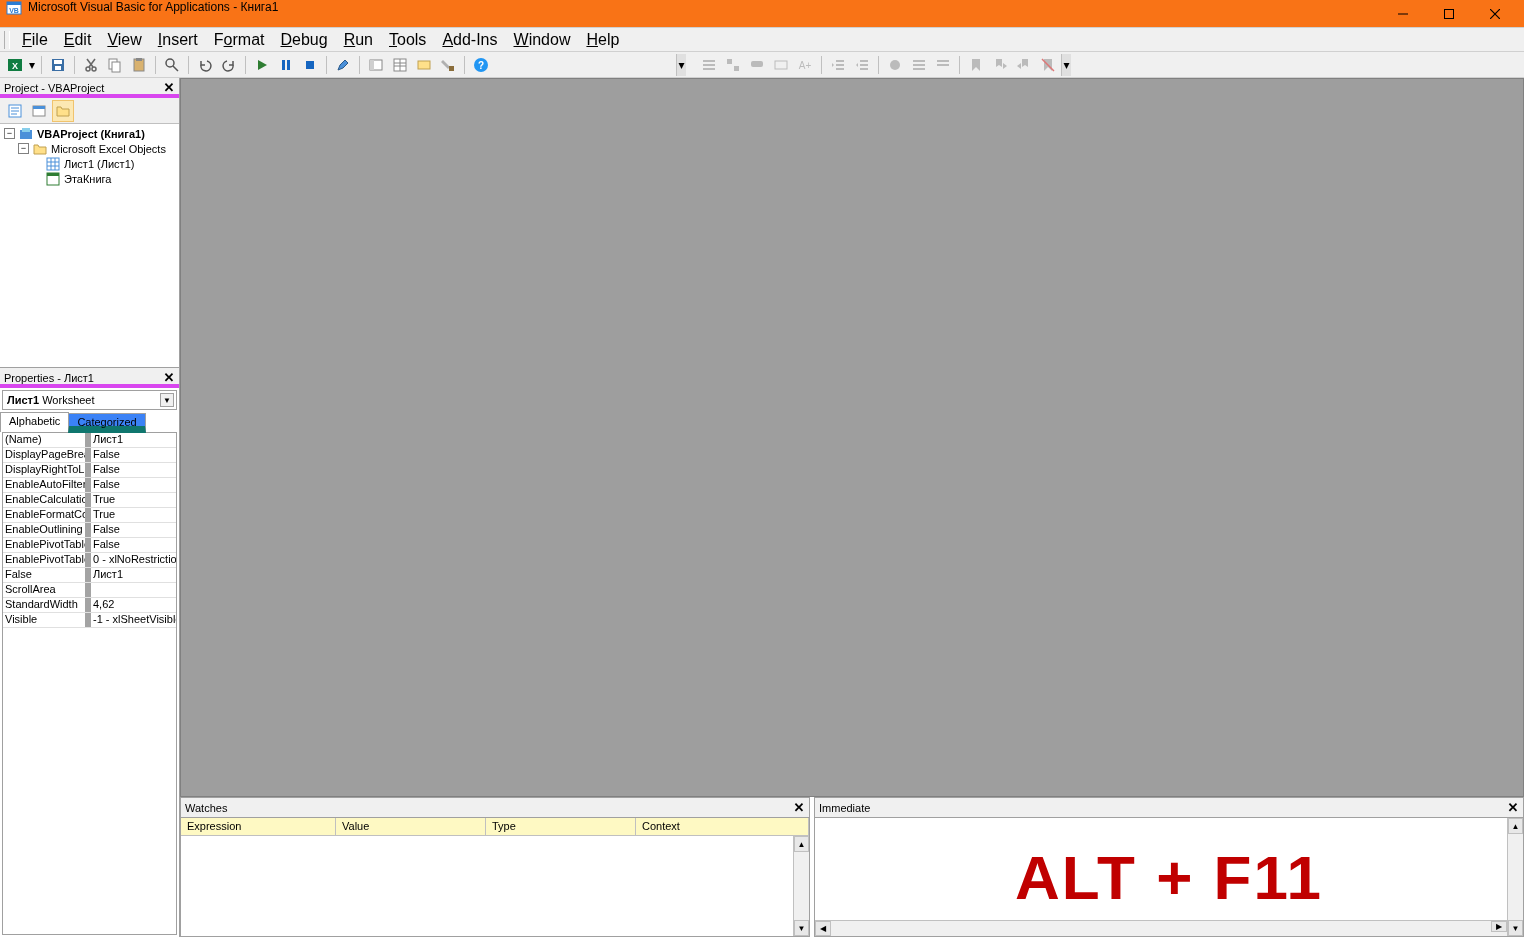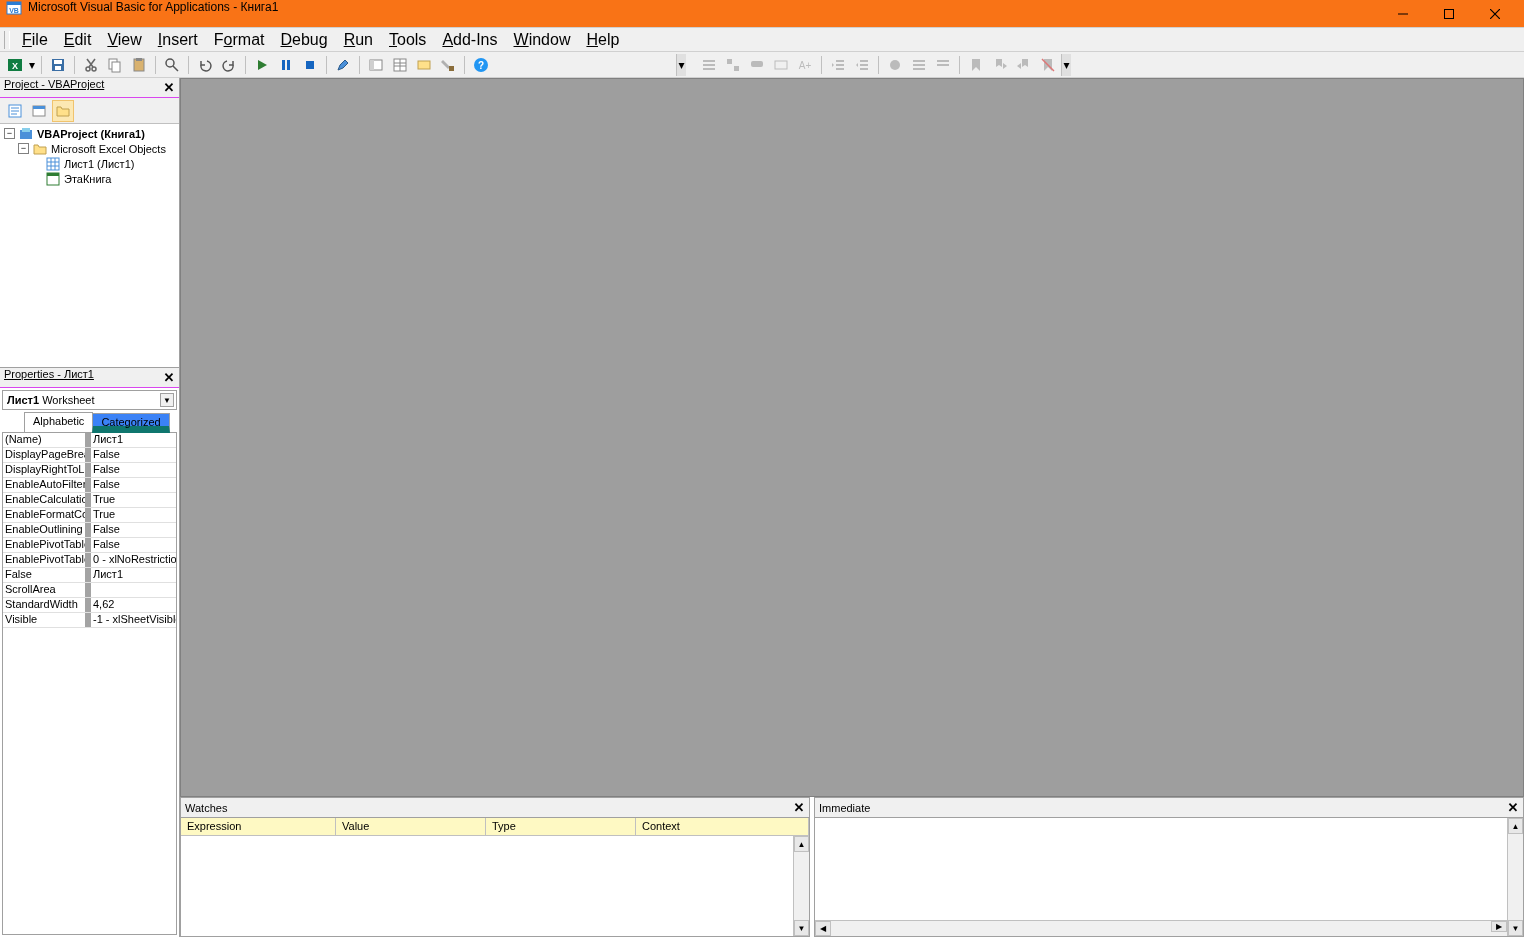--- a/index.html
+++ b/index.html
@@ -13,36 +13,36 @@
 .menubar .grip { width: 6px; height: 18px; border-left: 1px solid #b0b0b0; border-right: 1px solid #fff; margin-right: 4px; }
 .menu-item { padding: 3px 8px; cursor: pointer; font-size: 16px; text-align: right; }
 .menu-item .u { text-decoration: underline; }
 .toolbar { height: 26px; background: #f0f0f0; border-bottom: 1px solid #d0d0d0; display: flex; align-items: center; padding: 0 4px; gap: 2px; }
 .tb-btn { width: 22px; height: 22px; display: flex; align-items: center; justify-content: center; cursor: pointer; border: 1px solid transparent; }
 .tb-sep { width: 1px; height: 18px; background: #c0c0c0; margin: 0 3px; }
 .tb-dropdown { width: 8px; height: 22px; display:flex; align-items:center; justify-content:center; cursor:pointer; }
 .tb-overflow { width: 10px; height: 22px; background: #e0e0e0; border-left: 1px solid #c0c0c0; display:flex; align-items:center; justify-content:center; cursor:pointer;}
 .main-area { display: flex; height: calc(937px - 28px - 24px - 26px); }
 .left-col { width: 180px; display: flex; flex-direction: column; border-right: 1px solid #a0a0a0; }
-.panel-header { height: 20px; background: #f0f0f0; border-bottom: 1px solid #d946ef; display: flex; align-items: flex-start; padding: 0 4px; font-size: 11px; position: relative; text-decoration: underline; }
+.panel-header { height: 20px; background: #f0f0f0; border-bottom: 4px solid #d946ef; display: flex; align-items: flex-end; padding: 0 4px; font-size: 11px; position: relative; }
 .panel-header .close-x { position: absolute; right: 2px; top: 1px; width: 16px; height: 16px; display:flex; align-items:center; justify-content:center; font-weight: bold; cursor: pointer; font-size: 13px; }
 .project-panel { flex: 0 0 auto; height: 290px; display:flex; flex-direction:column; border-bottom: 1px solid #a0a0a0;}
 .project-toolbar { height: 26px; background: #f0f0f0; border-bottom: 1px solid #c0c0c0; display:flex; align-items:center; padding: 0 4px; gap: 2px; }
 .proj-tb-btn { width: 22px; height: 22px; border: 1px solid transparent; display:flex; align-items:center; justify-content:center; cursor:pointer; }
 .proj-tb-btn.active { border: 1px solid #f0c36d; background: #fce8b3; }
 .tree { flex:1; background:#fff; overflow:auto; padding: 2px; font-size: 11px; }
 .tree-row { display:flex; align-items:center; height: 15px; white-space: nowrap; cursor:pointer; }
 .tree-toggle { width: 11px; height: 11px; border: 1px solid #808080; display:inline-flex; align-items:center; justify-content:center; font-size: 9px; line-height: 1; margin-right: 2px; color: #000;}
 .tree-icon { width: 14px; height: 14px; margin: 0 2px; display:inline-flex; align-items:center; justify-content:center; }
 .tree-label { padding: 0 2px; }
 .tree-label.bold { font-weight: bold; }
 .props-panel { flex: 1; display:flex; flex-direction:column; }
 .props-combo { height: 20px; border: 1px solid #a0a0a0; margin: 2px; display:flex; align-items:center; padding: 0 4px; font-size: 11px; background:#fff; position:relative; cursor:pointer;}
 .props-combo .combo-arrow { position:absolute; right:2px; top:2px; width:14px; height:14px; border:1px solid #a0a0a0; background:#f0f0f0; display:flex; align-items:center; justify-content:center; font-size:8px;}
-.props-tabs { display:flex; height: 20px; font-size: 11px; padding-left: 24px; }
+.props-tabs { display:flex; height: 20px; font-size: 11px; }
 .props-tab { padding: 2px 8px; border: 1px solid #a0a0a0; border-bottom: none; background:#fff; cursor:pointer; margin-right:-1px; position:relative; }
 .props-tab.inactive { background:#3b82f6; top:1px; border-bottom:7px solid #0f766e;}
 .props-grid { flex:1; border: 1px solid #a0a0a0; margin: 0 2px 2px 2px; overflow:auto; background:#fff; font-size: 11px; }
 .props-row { display:flex; height: 15px; border-bottom: 1px solid #e0e0e0; }
 .props-name { width: 88px; border-right: 6px solid #a3a3a3; padding: 0 2px; overflow:hidden; white-space:nowrap; }
 .props-val { flex:1; padding: 0 2px; overflow:hidden; white-space:nowrap; }
 .center-col { flex:1; display:flex; flex-direction:column; }
 .mdi-area { flex:1; background: #9e9e9e; border: 1px solid #808080; margin: 0; }
 .bottom-row { height: 140px; display:flex; }
 .watches-panel { width: 630px; border: 1px solid #a0a0a0; display:flex; flex-direction:column; margin-right: 4px; }
@@ -486,20 +486,21 @@
             <div class="arrow down">▼</div>
           </div>
         </div>
       </div>
       <div class="immediate-panel">
         <div class="bottom-header">
           <span>Immediate</span>
           <span class="close-x">✕</span>
         </div>
         <div class="immediate-body">
+          <div class="alt-f11">ALT + F11</div>
           <div class="vscroll">
             <div class="arrow">▲</div>
             <div class="arrow down">▼</div>
           </div>
           <div class="hscroll">
             <div class="arrow">◀</div>
             <div class="arrow right">▶</div>
           </div>
         </div>
       </div>

